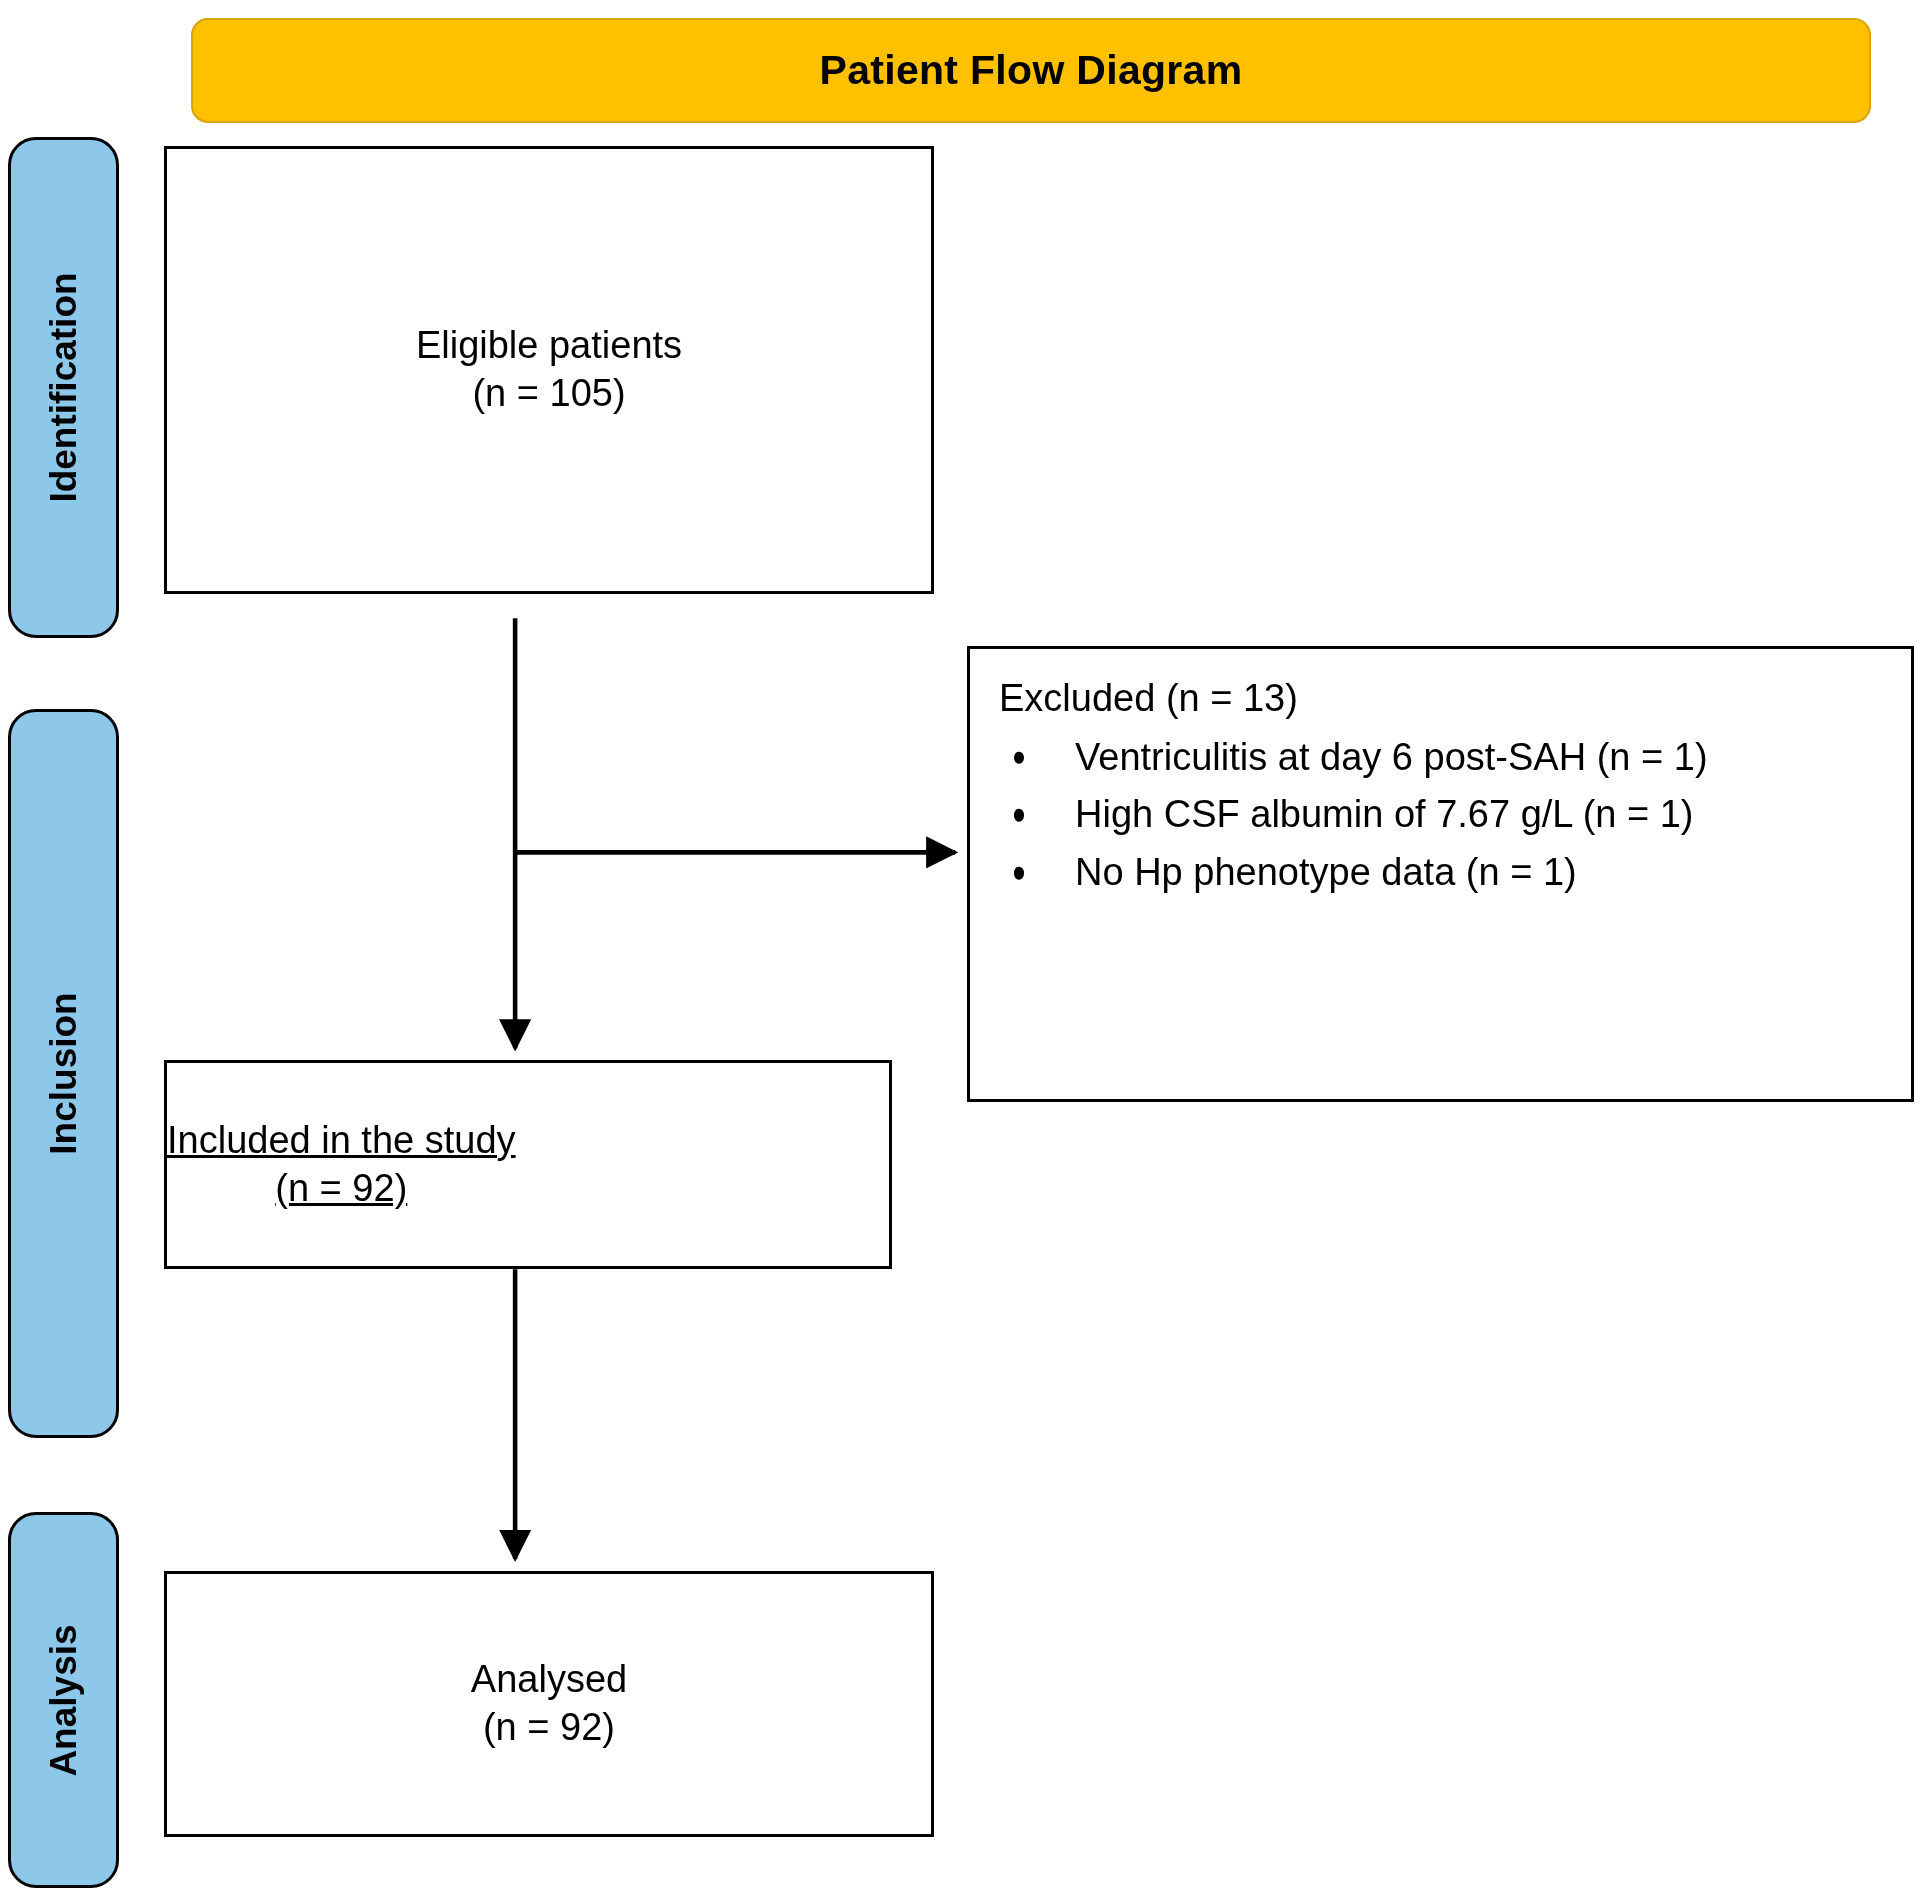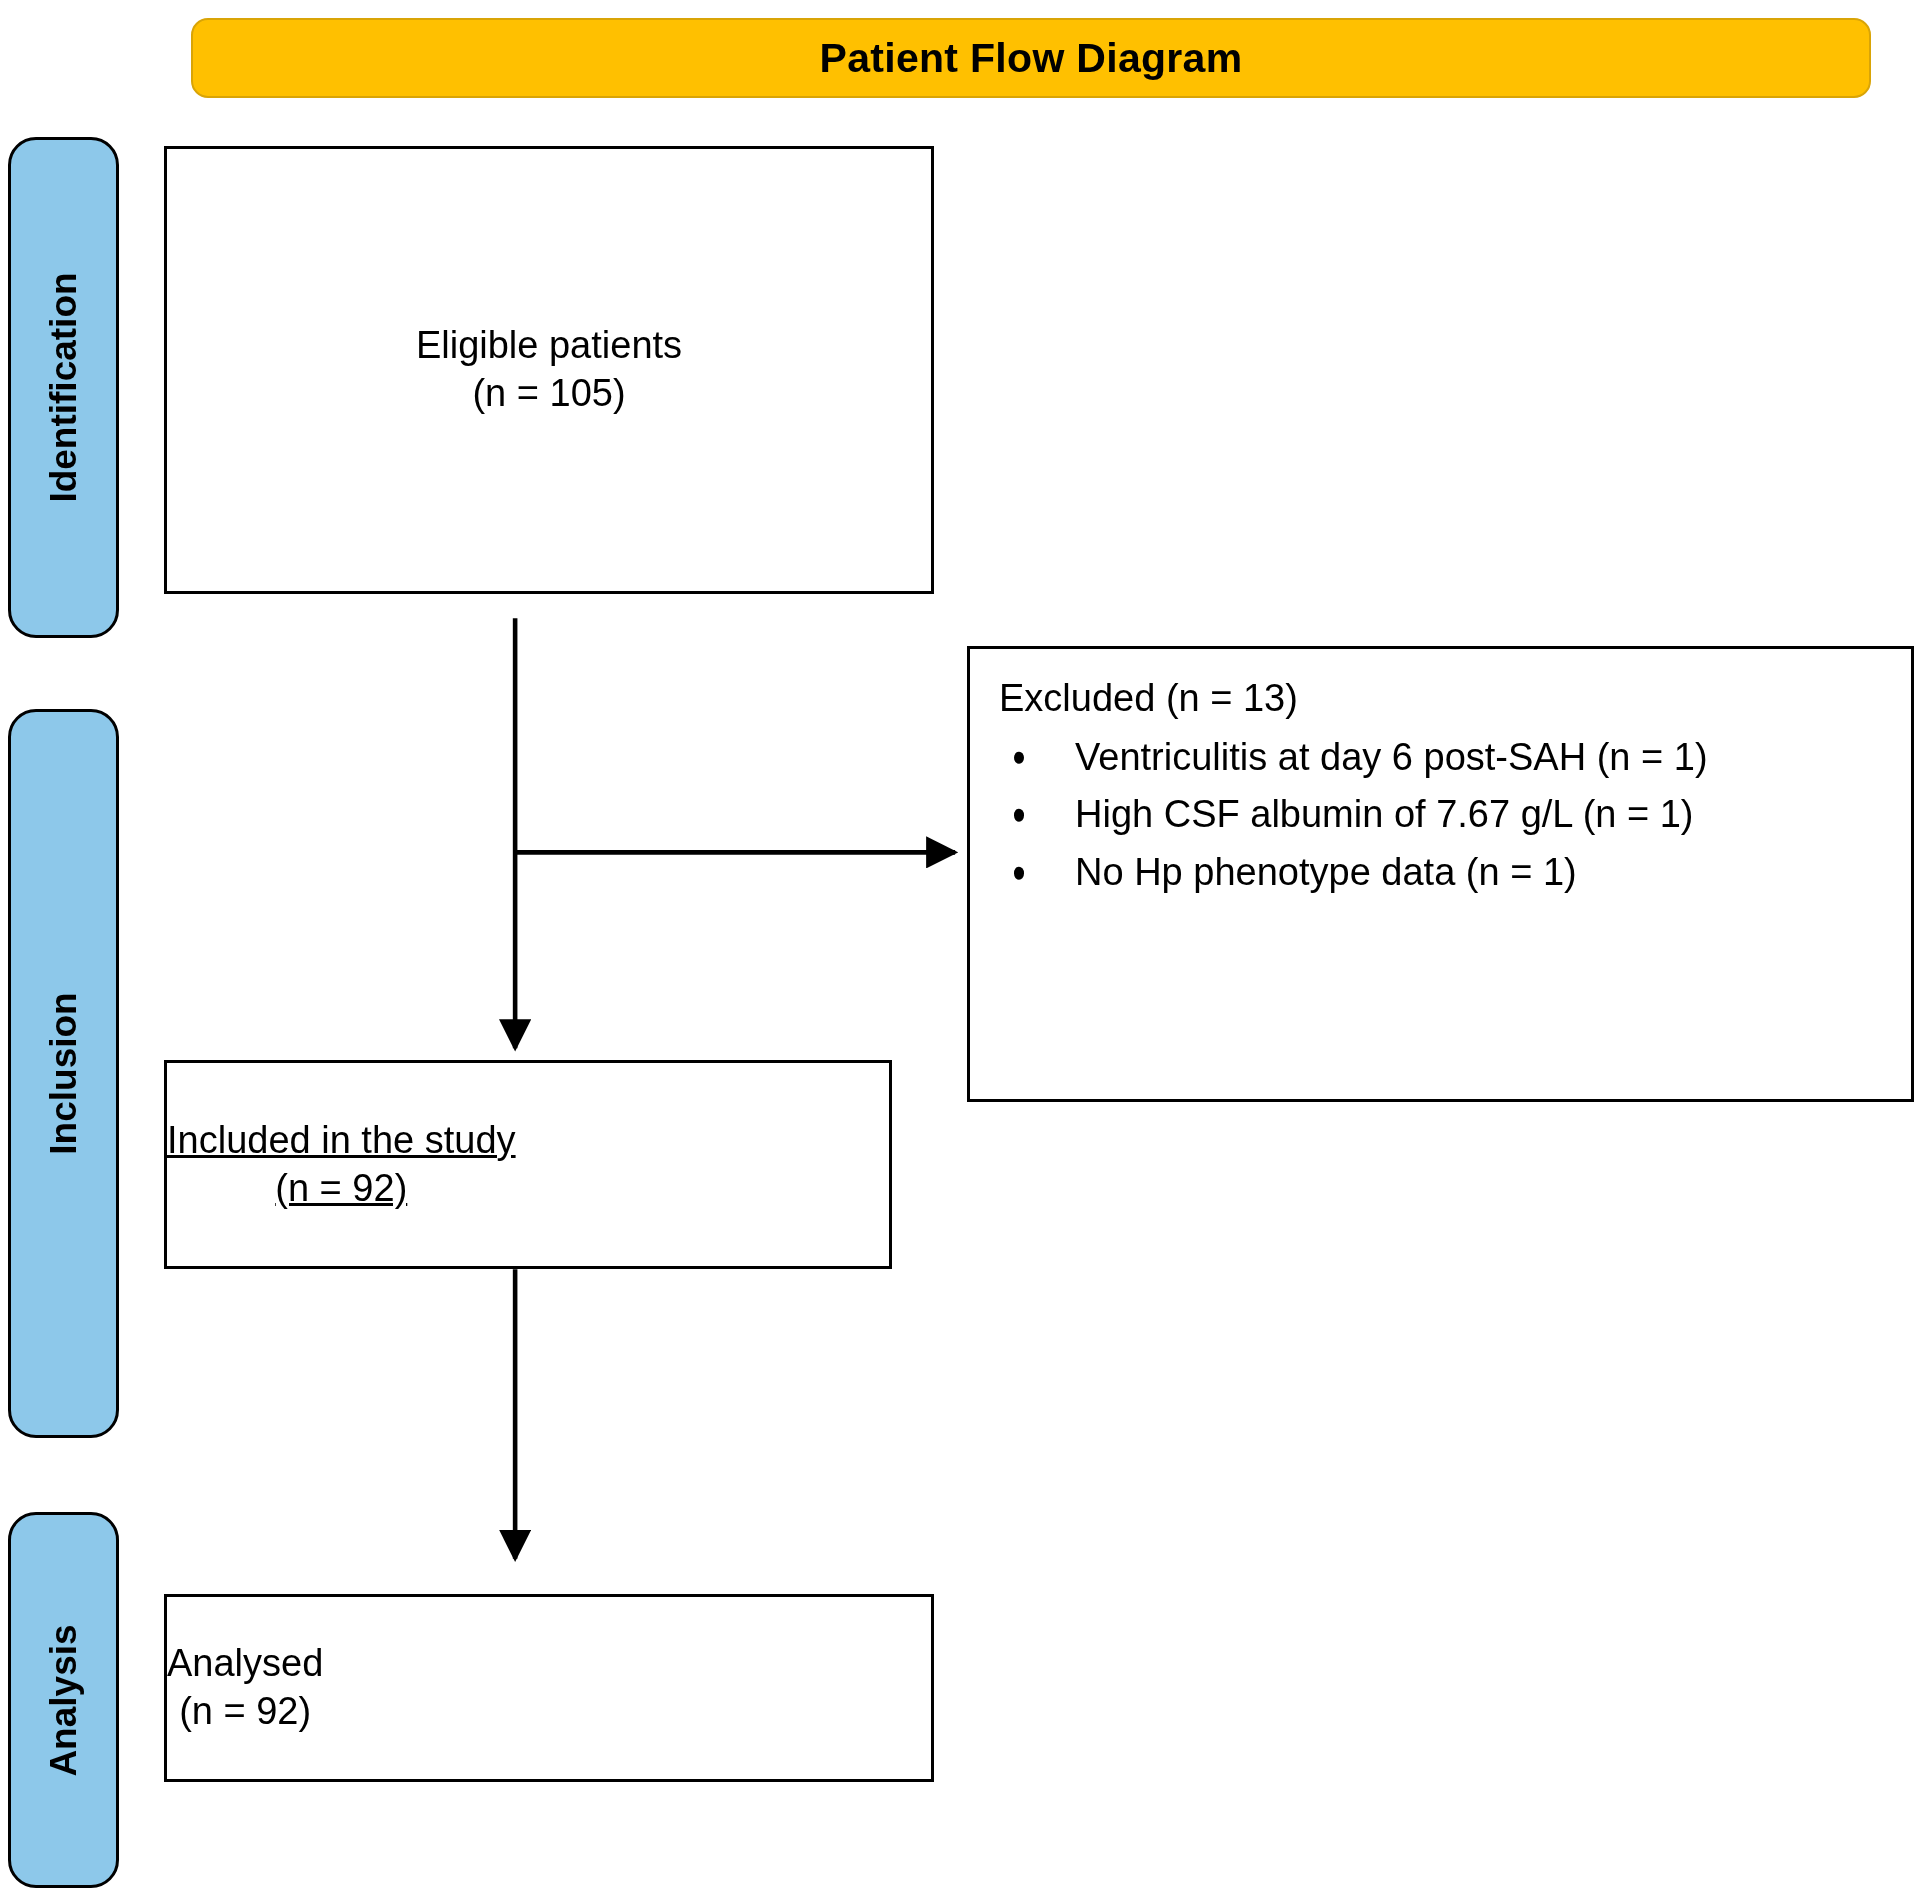--- a/index.html
+++ b/index.html
@@ -15,21 +15,21 @@
     color: #000000;
     overflow: hidden;
   }
 
   
   #title-banner {
     position: absolute;
     left: 191px;
     top: 18.4px;
     width: 1680px;
-    height: 80px;
+    height: 105px;
     background: #FFC000;
     border: 2px solid #D9A406;
     border-radius: 17px;
     box-sizing: border-box;
     display: flex;
     align-items: center;
     justify-content: center;
   }
   #title-banner .title-text {
     font-size: 41px;
@@ -78,22 +78,22 @@
 
   #box-eligible {
     left: 164px; top: 146px; width: 770px; height: 448px;
     display: flex; align-items: center; justify-content: center;
   }
   #box-included {
     left: 164px; top: 1060px; width: 728px; height: 209px;
     display: flex; align-items: center; justify-content: flex-start; text-decoration: underline;
   }
   #box-analysed {
-    left: 164px; top: 1571px; width: 770px; height: 188px;
-    display: flex; align-items: center;  margin-top: 23px;
+    left: 164px; top: 1571px; width: 770px; height: 266px;
+    display: flex; align-items: center; justify-content: center;
   }
 
   
   #box-excluded {
     left: 967px; top: 646px; width: 947px; height: 456px;
     padding: 28px 20px 0 29px;
   }
   #excluded-heading {
     font-size: 38px;
     line-height: 1.15;

